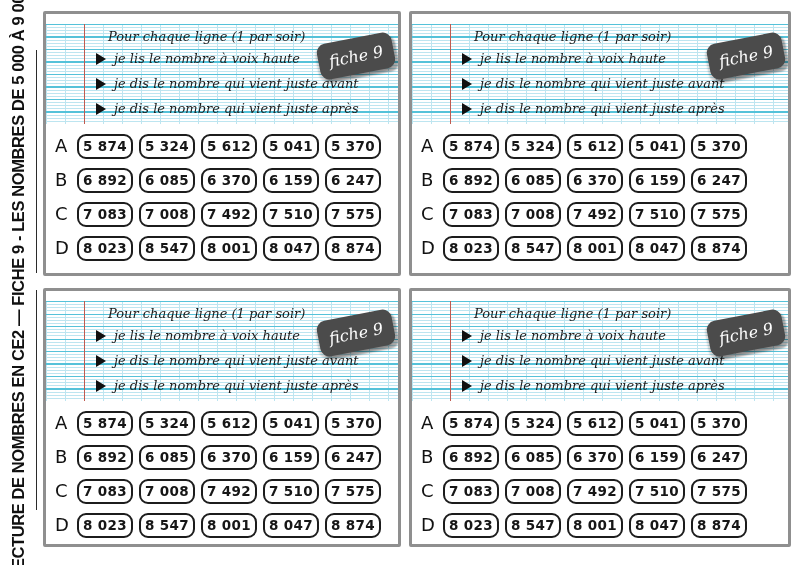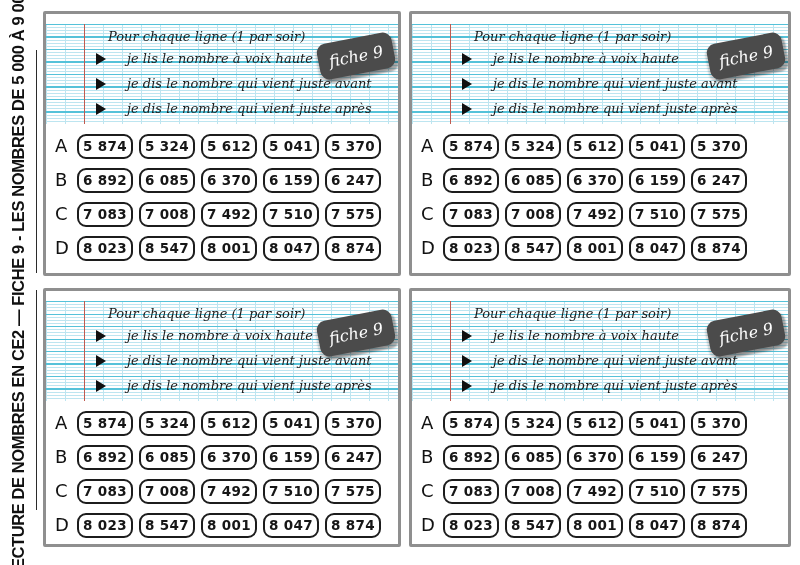--- a/index.html
+++ b/index.html
@@ -50,21 +50,21 @@
       repeating-linear-gradient(to bottom, var(--grid-major) 0 1px, transparent 1px 12.5px),
       repeating-linear-gradient(to right, var(--grid-thin) 0 1px, transparent 1px 19px),
       repeating-linear-gradient(to bottom, var(--grid-thin) 0 1px, transparent 1px 3.125px);
   }
   .script{
     font-family:"DejaVu Serif",serif;font-style:italic;
     font-size:13px;color:#1d1d1d;white-space:nowrap;
   }
   .head-line{position:absolute;top:5px;left:62px;}
   .bullets{position:absolute;top:22px;left:50px;list-style:none;}
-  .bullet-line{height:25px;display:flex;align-items:center;gap:21px;}
+  .bullet-line{height:25px;display:flex;align-items:center;gap:8px;}
   .tri{
     width:0;height:0;flex:0 0 auto;
     border-left:10px solid #101010;
     border-top:6px solid transparent;
     border-bottom:6px solid transparent;
   }
 
   
   .badge{
     position:absolute;top:14px;right:4px;width:76px;height:36px;

